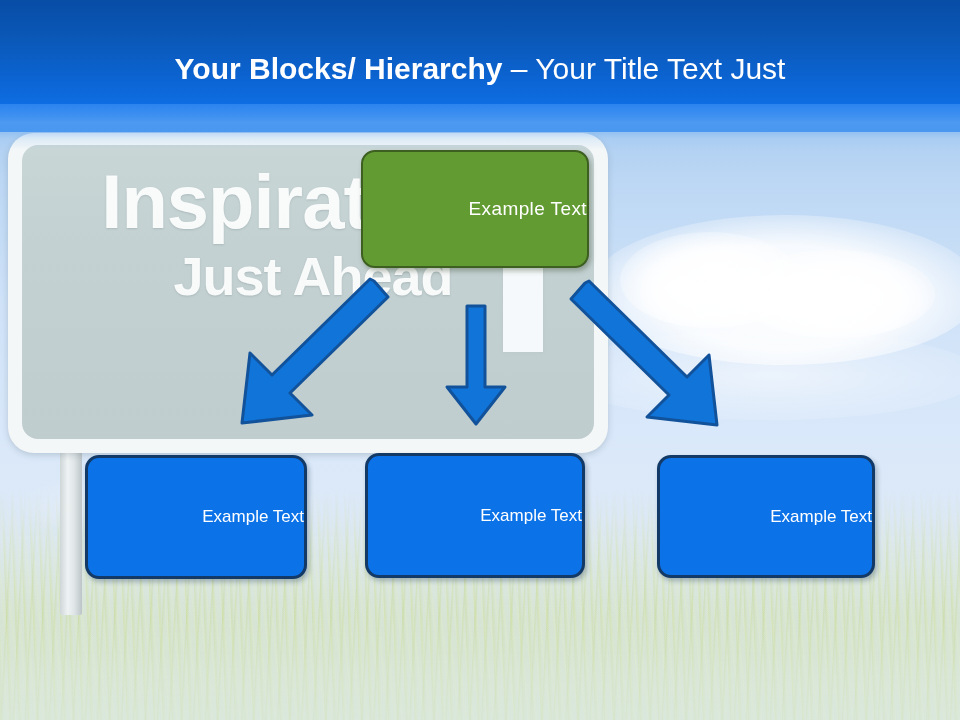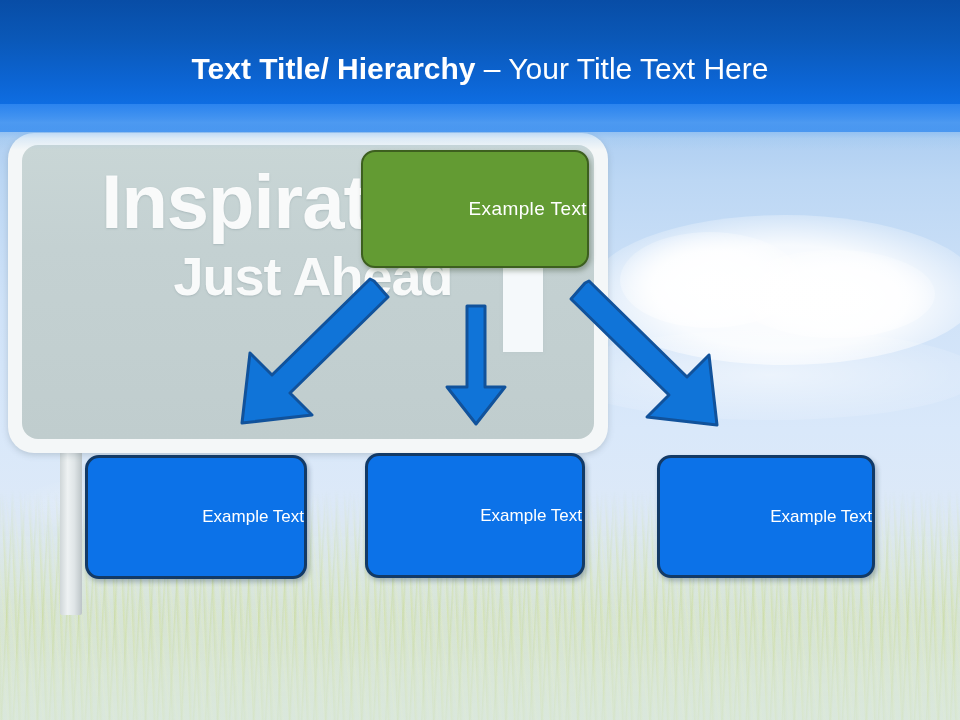--- a/index.html
+++ b/index.html
@@ -164,21 +164,21 @@
         <div class="sign-line2">Just Ahead</div>
       </div>
     </div>
   </div>
 
   <div class="white-rect"></div>
 
   <div class="header"></div>
   <div class="header-fade"></div>
   <div class="title">
-    <b>Text Title/ Hierarchy </b><span class="light">– </span><span class="light">Your Title Text Here</span>
+    <b>Your Blocks/ Hierarchy </b><span class="light">– </span><span class="light">Your Title Text Just</span>
   </div>
 
   <svg class="arrow" style="left:228px; top:275px;" width="165" height="155" viewBox="0 0 165 155">
     <polygon points="146,6 160,22 62,118 84,140 14,148 22,78 44,100 142,4" fill="#1074d8" stroke="#11529b" stroke-width="3" stroke-linejoin="round"></polygon>
   </svg>
 
   <svg class="arrow" style="left:443px; top:303px;" width="66" height="125" viewBox="0 0 66 125">
     <polygon points="24,3 42,3 42,84 62,84 33,121 4,84 24,84" fill="#1074d8" stroke="#11529b" stroke-width="3" stroke-linejoin="round"></polygon>
   </svg>
 

